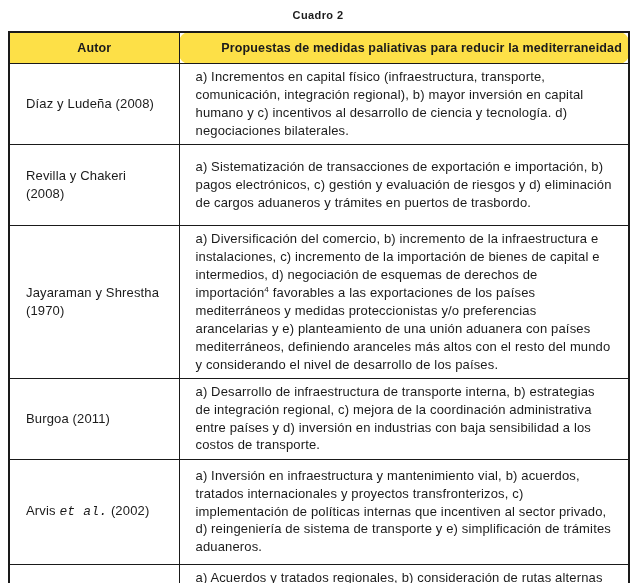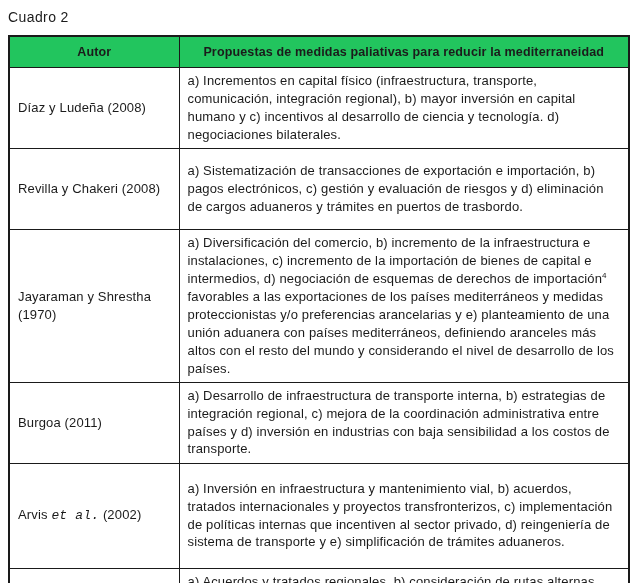--- a/index.html
+++ b/index.html
@@ -9,52 +9,52 @@
     color: #1b1b1b;
     font-family: "Liberation Sans", sans-serif;
   }
   .page {
     width: 636px;
     box-sizing: border-box;
     padding: 6px 8px 6px 8px;
     background: #ffffff;
   }
   .title {
-    text-align: left;
-    font-weight: normal;
-    font-size: 14px;
+    text-align: center;
+    font-weight: bold;
+    font-size: 11px;
     letter-spacing: 0.4px;
     margin: 3px 0 10px 0;
   }
   table.cuadro {
     border-collapse: collapse;
     width: 620px;
     table-layout: fixed;
     border: 2px solid #1a1a1a;
   }
   table.cuadro th,
   table.cuadro td {
     border: 1px solid #1a1a1a;
   }
   table.cuadro th {
-    background: #22c55e;
+    background: #fde047;
     font-size: 12.5px;
     font-weight: bold;
     height: 24px;
     padding: 3px 6px;
     letter-spacing: 0.15px;
   }
   th.author-h { text-align: center; }
-  th.proposal-h { text-align: center; padding-left: 8px; }
+  th.proposal-h { text-align: right; padding-left: 8px; border-radius: 10px; }
   table.cuadro td {
     font-size: 13px;
     line-height: 1.38;
     letter-spacing: 0.15px;
     vertical-align: middle;
-    padding: 4px 8px;
+    padding: 4px 16px;
     background: #ffffff;
   }
   td.author-cell { padding: 4px 4px 4px 9px; margin-top: 36px; }
   td.proposal-cell { padding: 4px 9px 4px 9px; }
   tbody tr:nth-child(1) td { height: 72px; }
   tbody tr:nth-child(2) td { height: 72px; }
   tbody tr:nth-child(3) td { height: 135px; }
   tbody tr:nth-child(4) td { height: 72px; }
   tbody tr:nth-child(5) td { height: 96px; }
   tbody tr:nth-child(6) td { height: 55px; }

